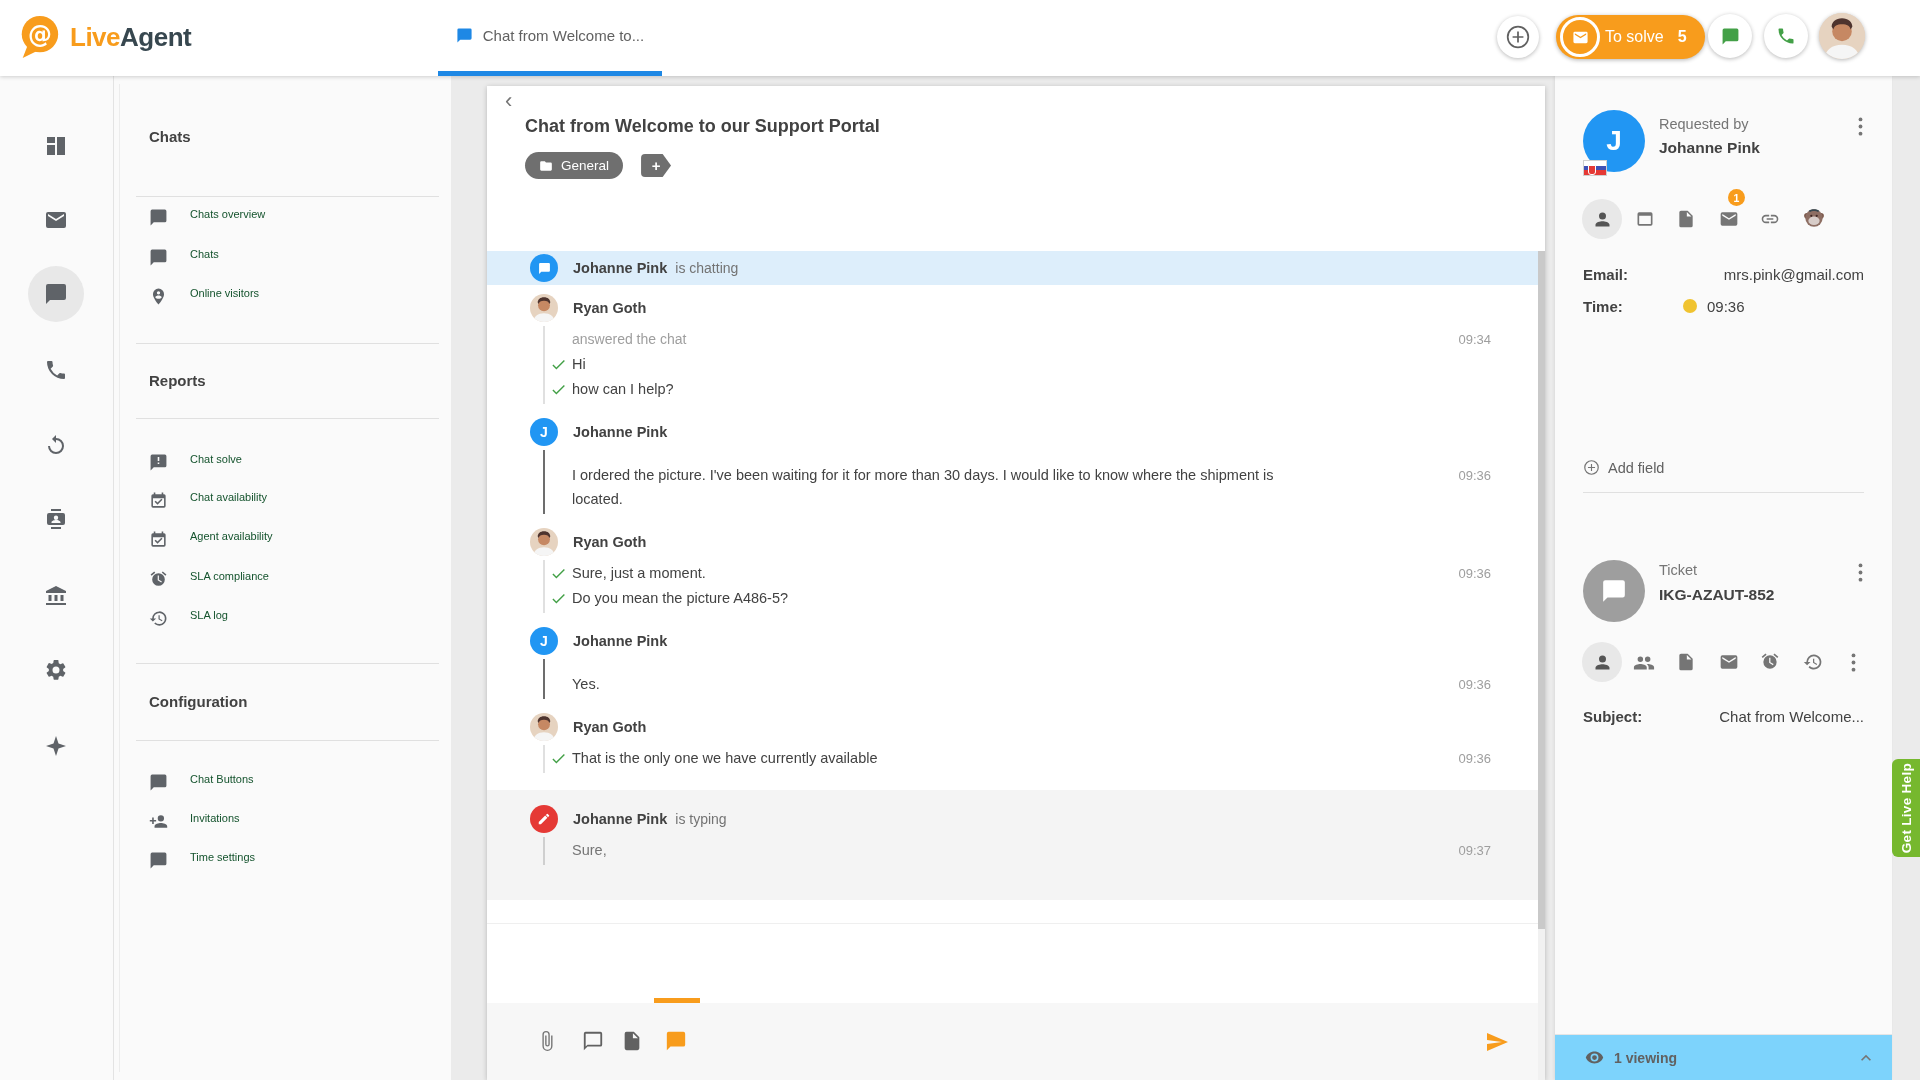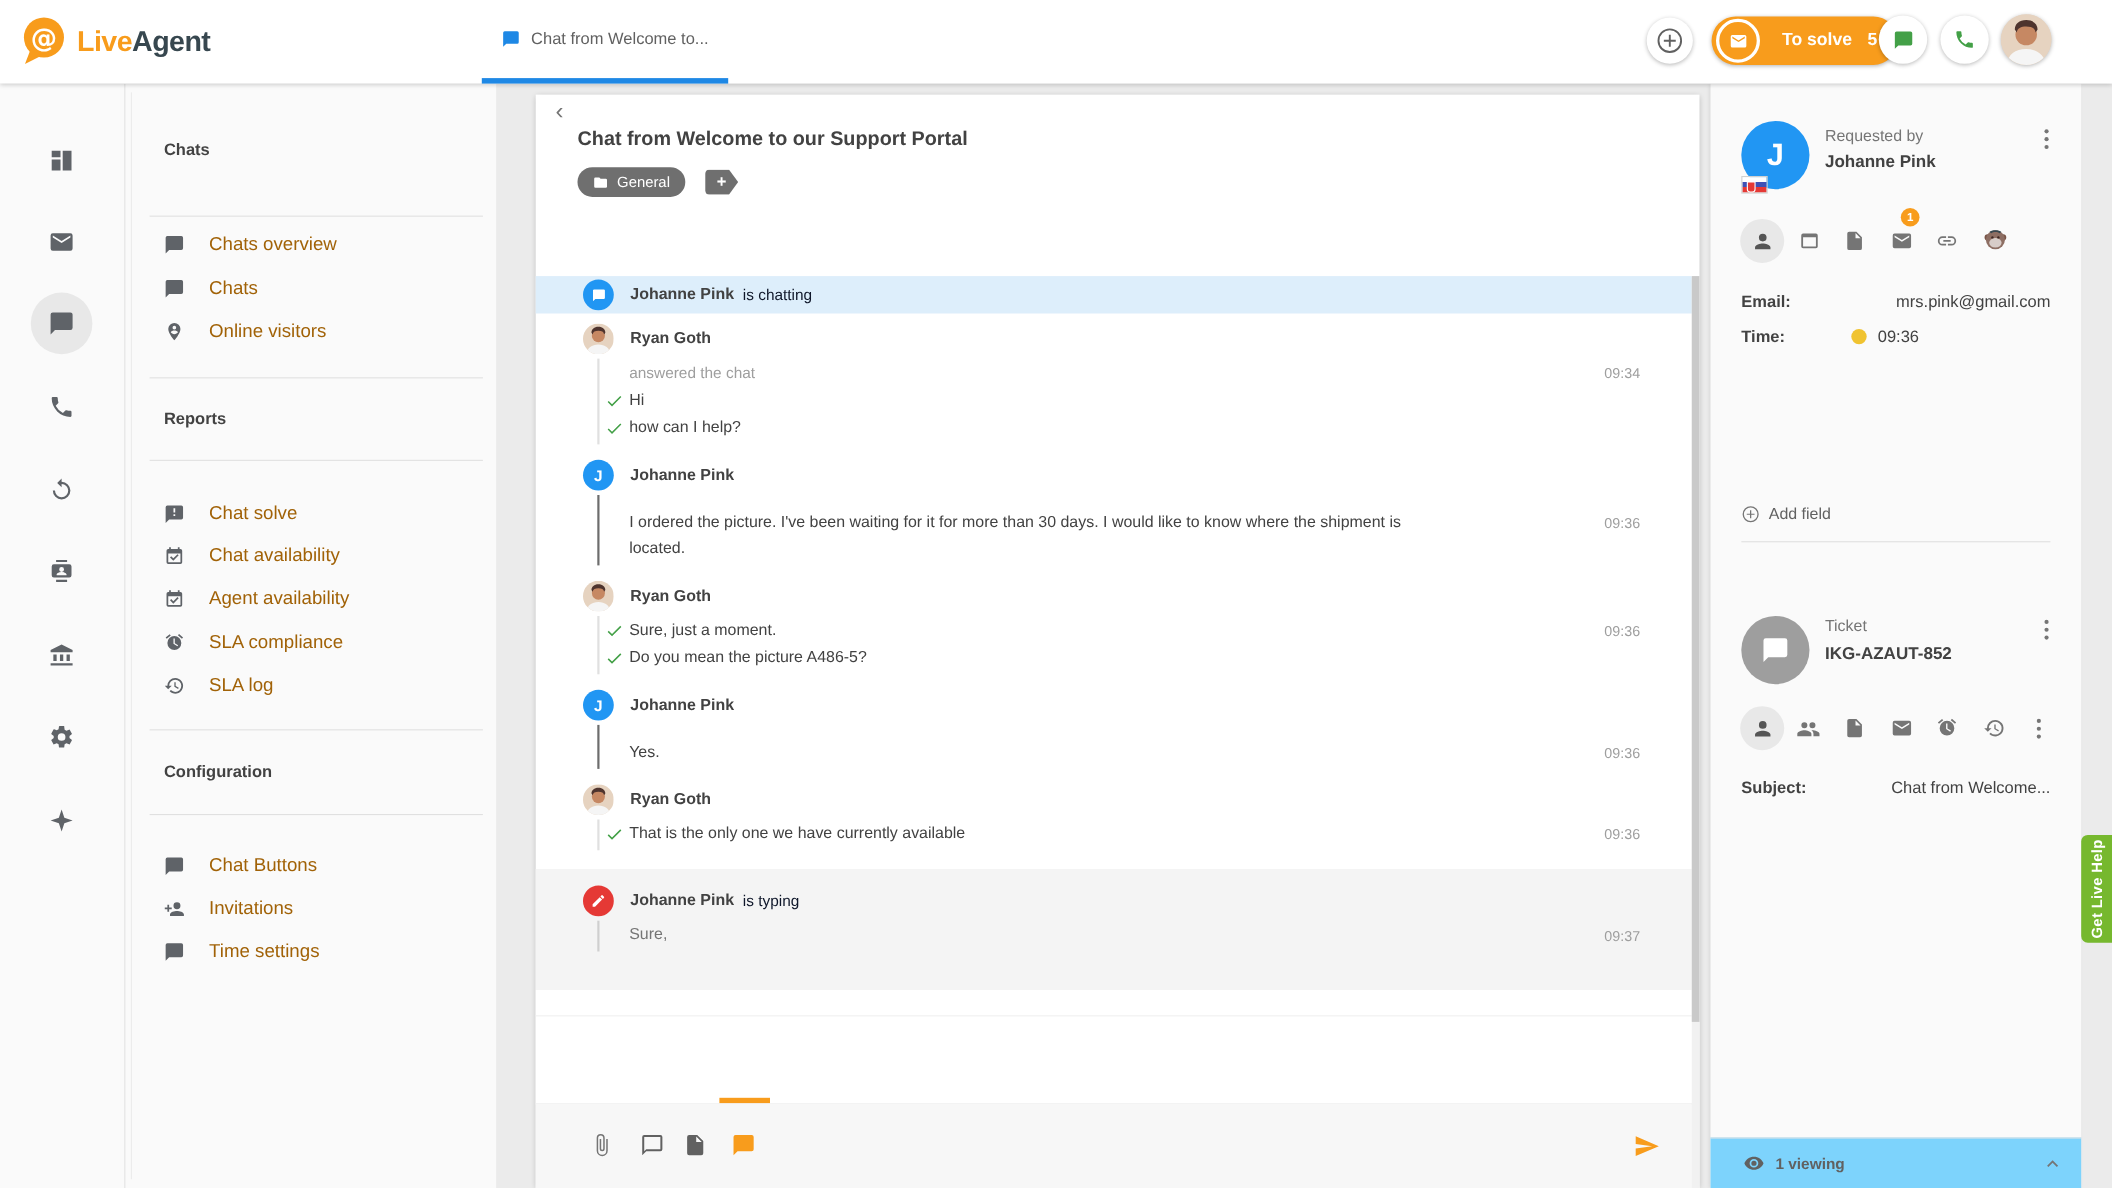--- a/index.html
+++ b/index.html
@@ -18,54 +18,54 @@
   .tab-label{color:#616161;font-size:15px;white-space:nowrap}
   .round-btn{position:absolute;border-radius:50%;background:#fff;box-shadow:0 1px 4px rgba(0,0,0,.28);
              display:flex;align-items:center;justify-content:center;cursor:pointer}
   .plus-btn{left:1497px;top:16px;width:42px;height:42px}
   .chatc-btn{left:1708px;top:14px;width:44px;height:44px}
   .phone-btn{left:1764px;top:14px;width:44px;height:44px}
   .tosolve{position:absolute;left:1556px;top:15px;height:44px;border-radius:22px;background:#f89c1c;
            display:flex;align-items:center;box-shadow:0 1px 4px rgba(0,0,0,.3);padding:0 18px 0 4px;cursor:pointer}
   .tosolve-circle{width:34px;height:34px;border-radius:50%;border:3px solid #fff;background:#f89c1c;
                   display:flex;align-items:center;justify-content:center}
-  .tosolve-label{color:#fff;font-weight:bold;font-size:16px;margin-left:20px}
+  .tosolve-label{color:#fff;font-weight:normal;font-size:16px;margin-left:5px}
   .tosolve-count{color:#fff;font-weight:bold;font-size:16px;margin-left:14px}
   .avatar-top{position:absolute;left:1819px;top:13px;width:46px;height:46px;border-radius:50%;overflow:hidden;
               box-shadow:0 1px 4px rgba(0,0,0,.3);cursor:pointer;background:#e6d3c0}
   
   .rail{position:absolute;left:0;top:76px;width:113px;height:1004px;background:#fafafa}
   .rail-item{position:absolute;left:28px;width:56px;height:56px;border-radius:50%;
              display:flex;align-items:center;justify-content:center;cursor:pointer}
   .rail-item.active{background:#e8e8e8}
   
   .sidebar{position:absolute;left:113px;top:76px;width:337px;height:1004px;background:#fafafa;
            border-left:1px solid #e3e3e3}
   .sidebar::after{content:'';position:absolute;left:5px;top:8px;bottom:8px;width:1px;background:#ececec}
   .sb-title{position:absolute;left:35px;height:18px;font-size:15px;font-weight:bold;color:#424242}
   .sb-divider{position:absolute;left:22px;width:303px;height:1px;background:#e0e0e0}
-  .sb-item{position:absolute;left:35px;height:24px;display:flex;align-items:flex-end;gap:22px;
-           color:#a16207;font-size:17px;cursor:pointer;white-space:nowrap}
+  .sb-item{position:absolute;left:35px;height:24px;display:flex;align-items:flex-start;gap:22px;
+           color:#14532d;font-size:11px;cursor:pointer;white-space:nowrap}
   
   .card{position:absolute;left:487px;top:86px;width:1058px;height:994px;background:#fff;
         box-shadow:0 1px 5px rgba(0,0,0,.22)}
   .card-back{position:absolute;left:18px;top:2px;font-size:22px;color:#757575;cursor:pointer}
   .card-title{position:absolute;left:38px;top:30px;font-size:18px;font-weight:bold;color:#424242}
   .tag-row{position:absolute;left:38px;top:66px;display:flex;align-items:center;gap:18px}
   .tag-pill{height:27px;border-radius:14px;background:#6f6f6f;color:#fff;display:flex;align-items:center;
             gap:8px;padding:0 14px;font-size:13.5px;cursor:pointer}
   .tag-add{width:30px;height:23px;background:#6f6f6f;color:#fff;display:flex;align-items:center;
            justify-content:center;font-size:15px;font-weight:bold;cursor:pointer;
            clip-path:polygon(0 0,72% 0,100% 50%,72% 100%,0 100%);border-radius:4px}
   .status-row{position:absolute;left:0;top:165px;width:1051px;height:34px;background:#ddeefb;
               display:flex;align-items:center;padding:0 45px 0 43px;box-sizing:border-box}
   .status-avatar{width:28px;height:28px;border-radius:50%;background:#2196f3;display:flex;
                  align-items:center;justify-content:center;flex:none}
   .status-name{margin-left:15px;font-weight:bold;font-size:14.5px;color:#424242}
-  .status-verb{margin-left:8px;font-size:14px;color:#0f172a}
+  .status-verb{margin-left:8px;font-size:14px;color:#737373}
   .status-right{margin-left:auto;display:flex;align-items:center;gap:17px}
   .status-link{color:#1e88e5;font-size:14px;text-decoration:none;cursor:pointer}
   .status-ic{cursor:pointer}
   .status-time{margin-left:62px;font-size:13.5px;color:#8a9198}
   
   .messages{position:absolute;left:0;top:199px;width:1051px;height:505px;overflow:hidden}
   .mgroup{position:relative;padding:9px 45px 5px 43px}
   .mhead{display:flex;align-items:center;margin-bottom:4px}
   .avatar-s{width:28px;height:28px;border-radius:50%;overflow:hidden;flex:none}
   .avatar-j{background:#2196f3;color:#fff;font-weight:bold;font-size:14px;display:flex;

